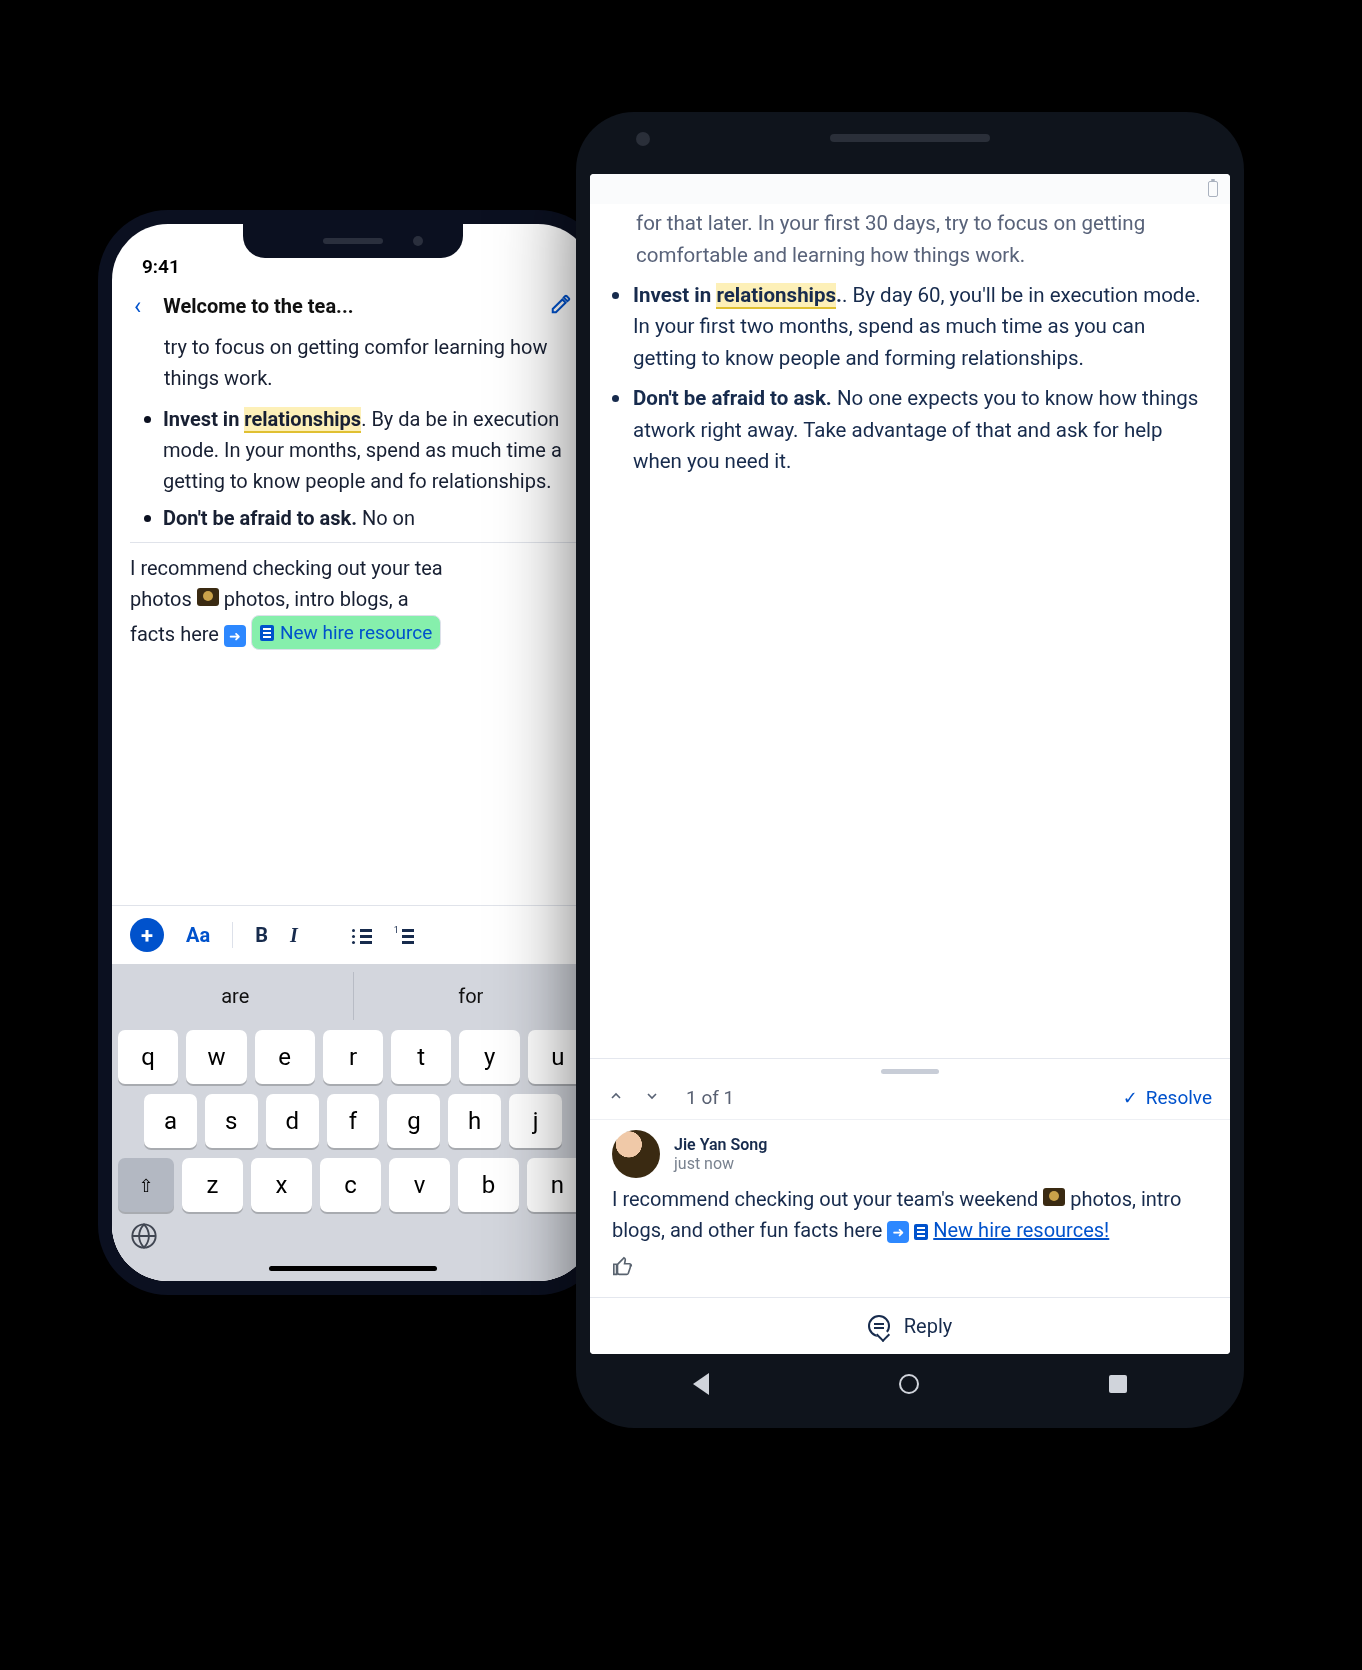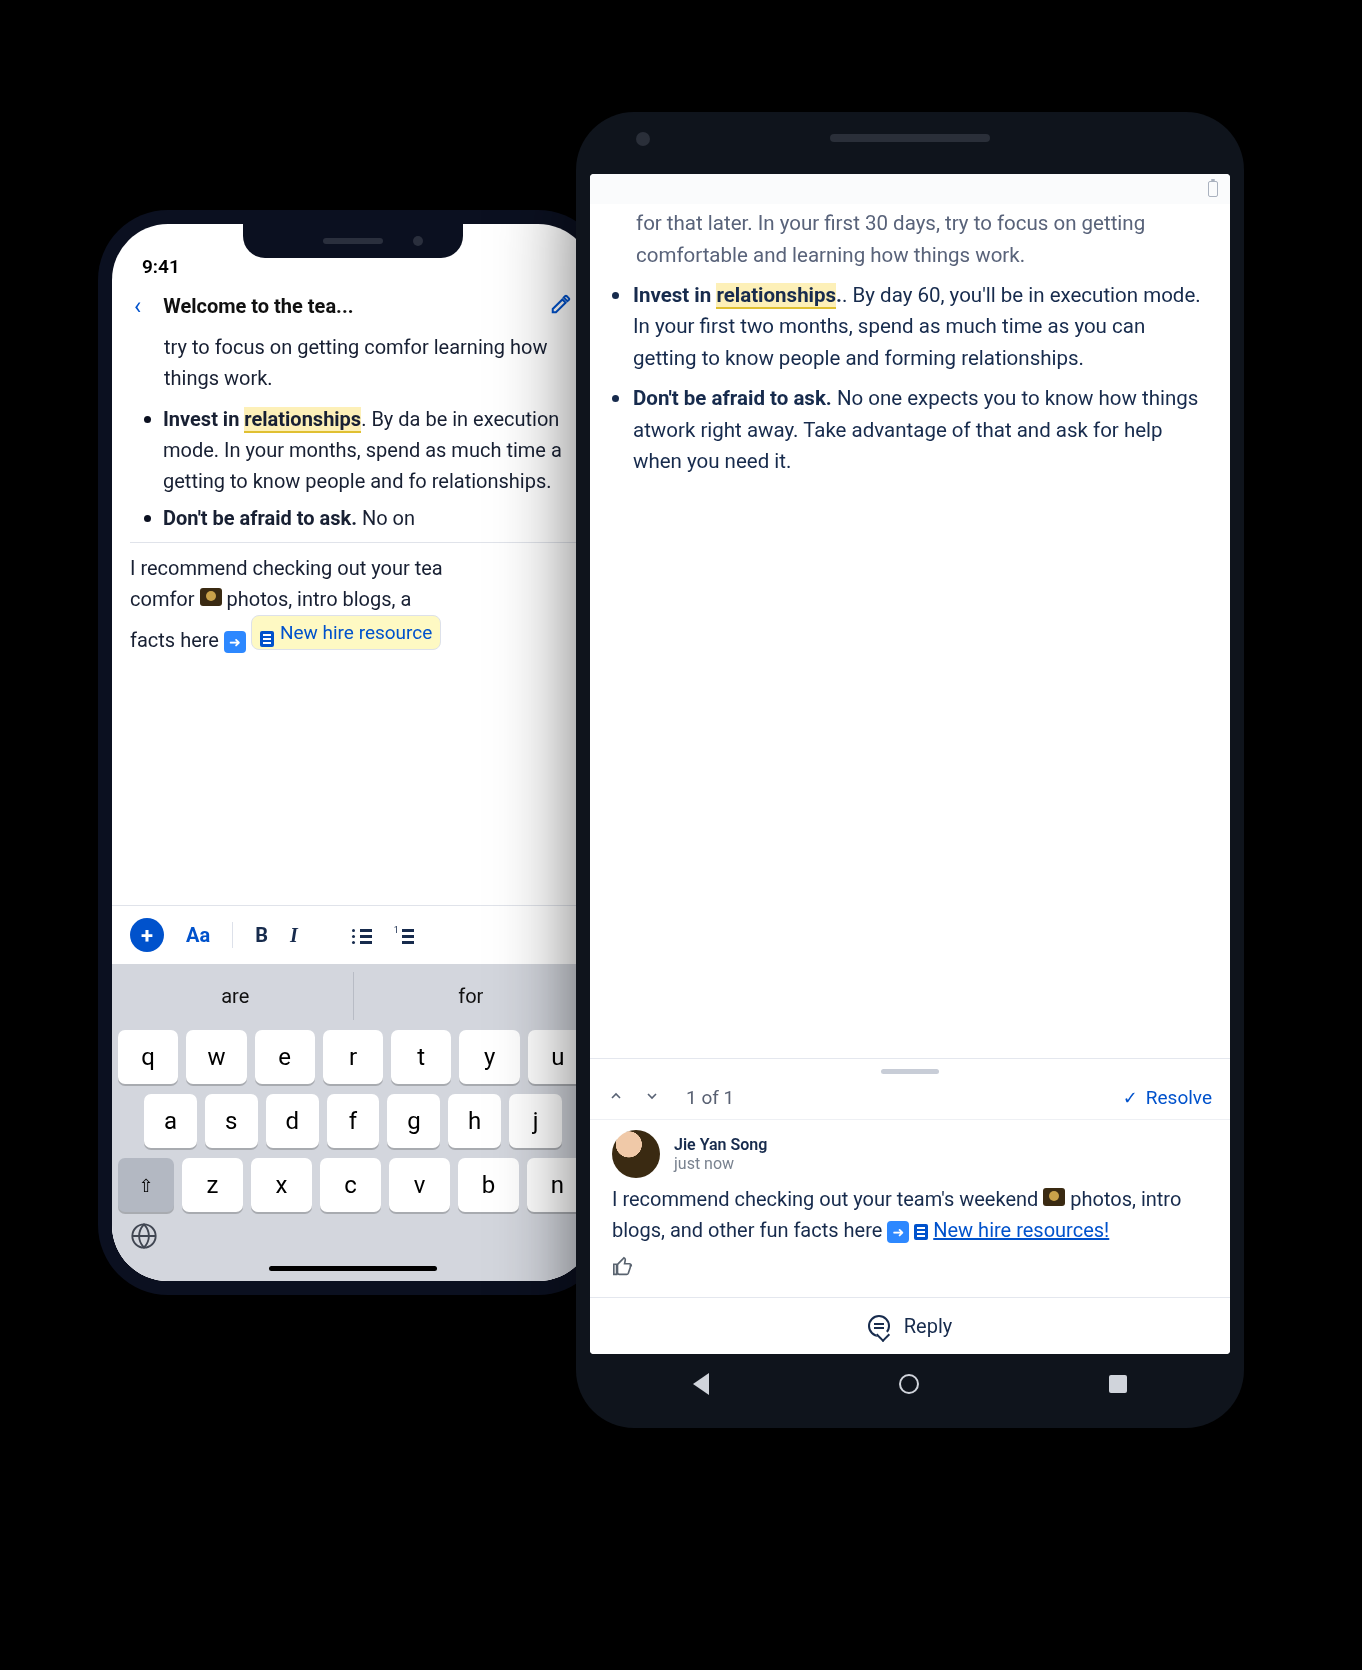--- a/index.html
+++ b/index.html
@@ -80,22 +80,22 @@
     font-size: 20px;
     line-height: 1.55;
     color: #182033;
   }
   .ios-content p { margin: 4px 0 10px 34px; }
   .bullet-row { display:flex; gap:12px; margin-left:14px; margin-top:6px;}
   .bullet-dot { width:7px;height:7px;border-radius:50%;background:#0b1020;margin-top:12px;flex:0 0 7px;}
   .hl { background: #fdf0b8; border-bottom:2px solid #e0c032;}
   .divider { height:1px; background:#e0e3ea; margin:8px 0 10px;}
   .chip {
-    display:inline-flex; align-items:flex-end; gap:6px;
-    background:#fef9c3; border:1px solid #dde1ea; border-radius:8px;
+    display:inline-flex; align-items:center; gap:6px;
+    background:#86efac; border:1px solid #dde1ea; border-radius:8px;
     padding:2px 8px; color:#0052cc; font-size:19px;
   }
   .chip-icon { width:14px; height:16px; background:#0052cc; border-radius:2px; position:relative; flex:0 0 14px;}
   .chip-icon::after{content:"";position:absolute;left:3px;top:3px;right:3px;height:2px;background:#fff;box-shadow:0 4px 0 #fff,0 8px 0 #fff;}
   .arrow-emoji { display:inline-block; width:22px;height:22px; background:#2d88ff; border-radius:4px; color:#fff; text-align:center; line-height:22px; font-size:14px;}
   .cam-emoji { display:inline-block; width:22px;height:18px; background:#3a2a12; border-radius:3px; position:relative;}
   .cam-emoji::after{content:"";position:absolute;left:6px;top:3px;width:10px;height:10px;border-radius:50%;background:#caa24a;}
 
   
   .ios-toolbar {
@@ -229,21 +229,21 @@
         </div>
         <div class="bullet-row">
           <div class="bullet-dot"></div>
           <div>
             <b>Don't be afraid to ask.</b><span> No on</span>
           </div>
         </div>
         <div class="divider"></div>
         <div>
           <span>I recommend checking out your tea</span><br>
-          <span>comfor </span>
+          <span>photos </span>
           <span class="cam-emoji"></span>
           <span> photos, intro blogs, a</span><br>
           <span>facts here </span>
           <span class="arrow-emoji">➜</span>
           <span class="chip">
             <span class="chip-icon"></span>
             <span>New hire resource</span>
           </span>
         </div>
       </div>

